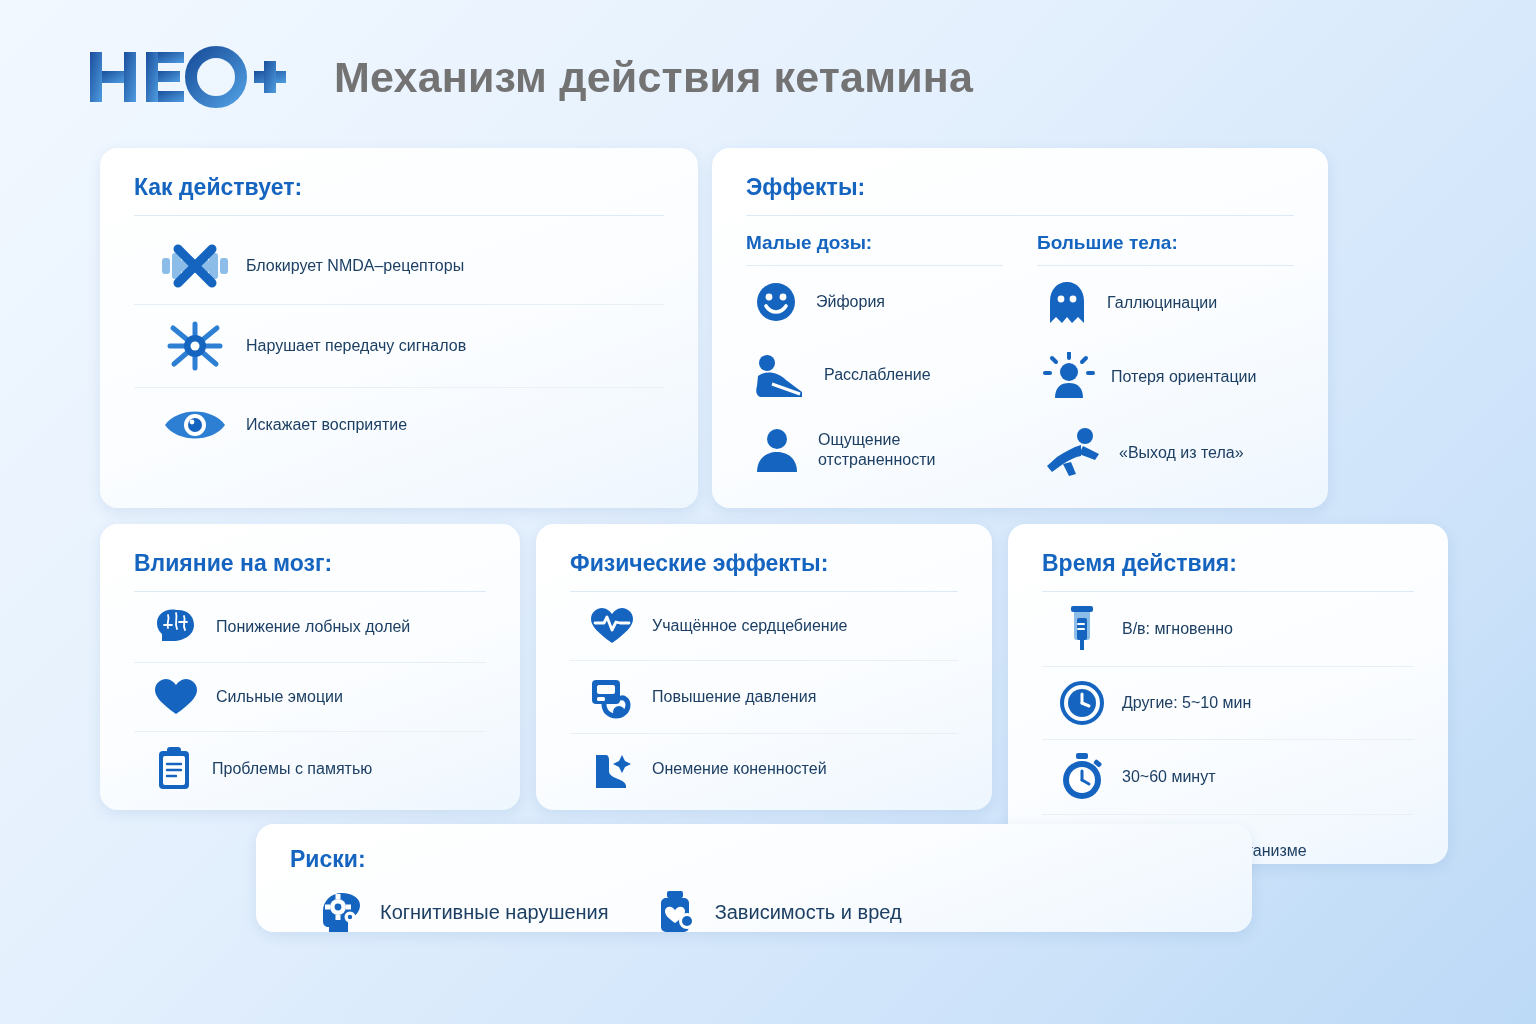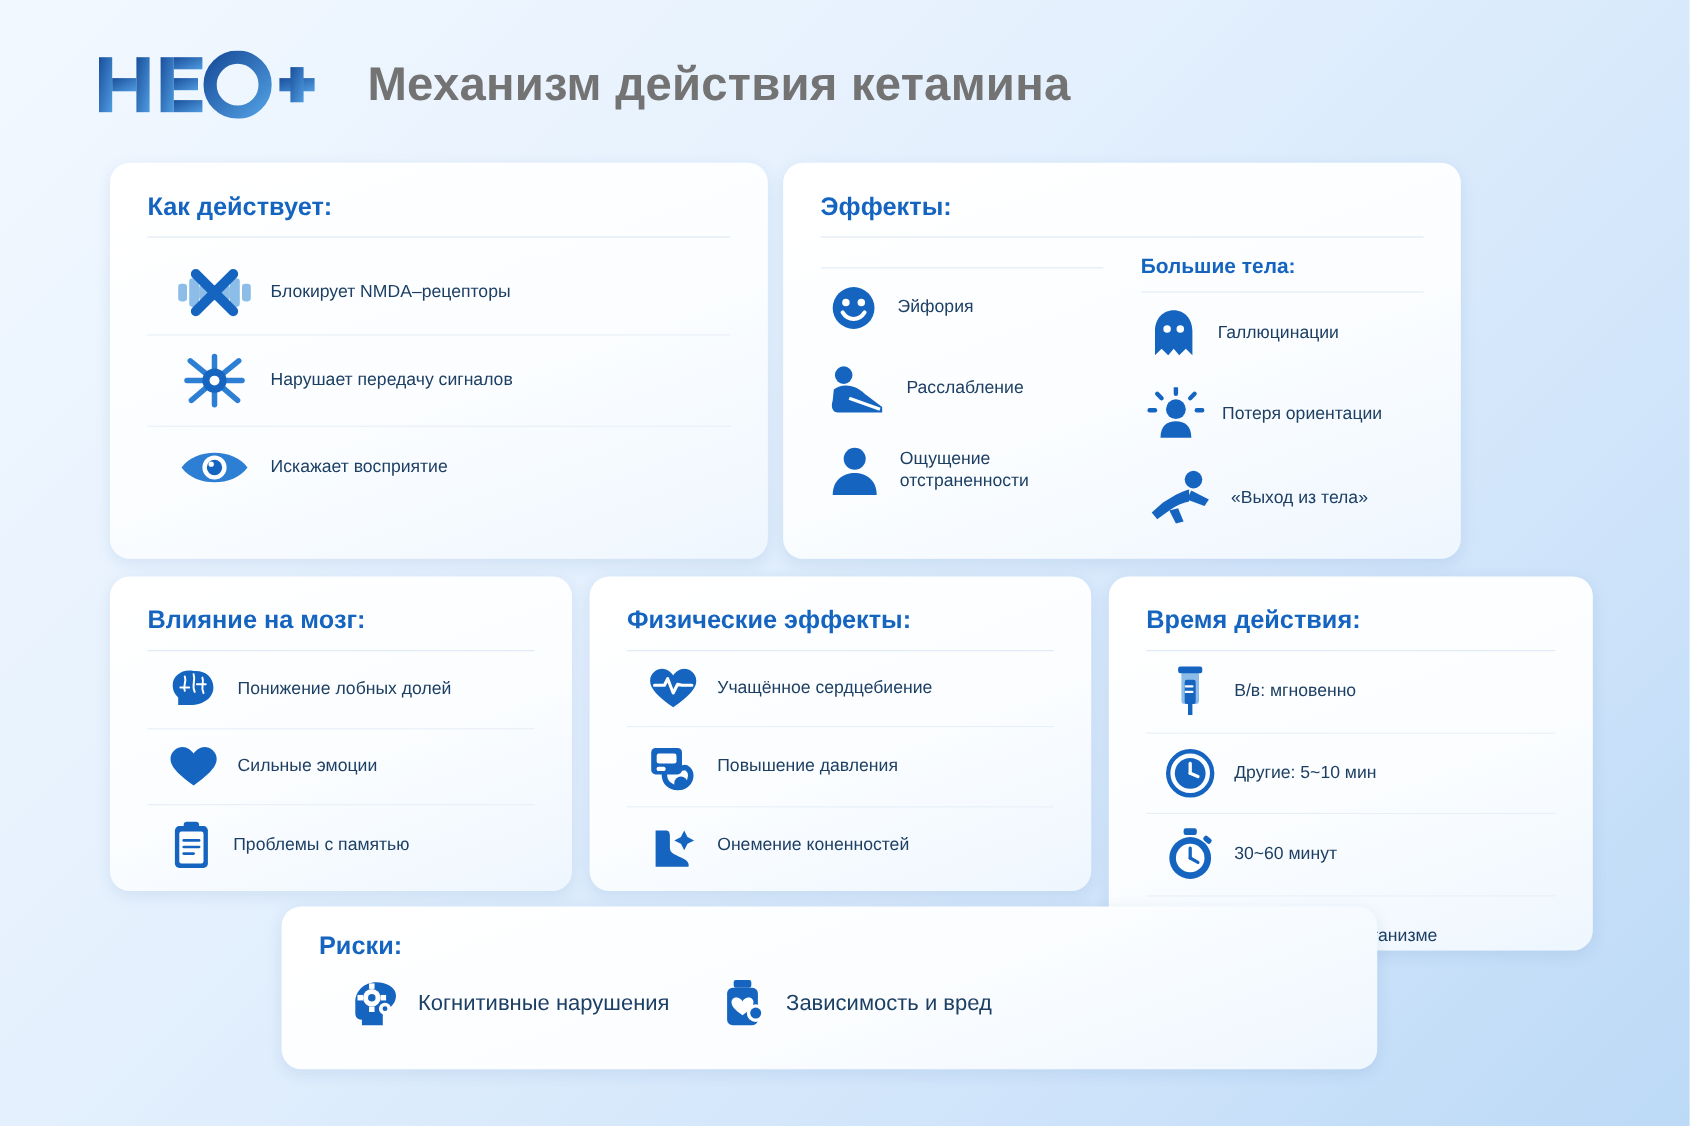--- a/index.html
+++ b/index.html
@@ -85,21 +85,21 @@
     flex: 0 0 auto;
     display: flex; align-items: center; justify-content: center;
   }
 
   
   #card-how     { left: 100px;  top: 148px; width: 598px;  height: 360px; }
   #card-effects { left: 712px;  top: 148px; width: 616px;  height: 360px; }
   #card-brain   { left: 100px;  top: 524px; width: 420px;  height: 286px; }
   #card-phys    { left: 536px;  top: 524px; width: 456px;  height: 286px; }
   #card-time    { left: 1008px; top: 524px; width: 440px;  height: 340px; }
-  #card-risks   { left: 256px;  top: 824px; width: 996px;  height: 148px; }
+  #card-risks   { left: 256px;  top: 824px; width: 996px;  height: 108px; }
 
   .card-inner { padding: 26px 34px; }
 
   #card-how .list { margin-top: 12px; }
   #card-how .row { padding: 15px 0 15px 26px; }
 
   .col2 { display: flex; gap: 34px; margin-top: 16px; }
   .col2 > div { flex: 1 1 0; }
   #card-effects .row { padding: 12px 0 12px 6px; align-items: center; }
 
@@ -204,20 +204,21 @@
     </div>
   </div>
 
   <div class="card" id="card-effects">
     <div class="card-inner">
       <div class="card-title">Эффекты:</div>
       <div class="title-rule"></div>
       <div class="col2">
 
         <div>
+          <div class="sub-title">Малые дозы:</div>
           <div class="sub-rule"></div>
           <div class="row">
             <span class="ico">
               <svg width="48" height="48" viewBox="0 0 48 48">
                 <circle cx="24" cy="24" r="19" fill="#1565c0"></circle>
                 <circle cx="17" cy="19" r="3.4" fill="#ffffff"></circle>
                 <circle cx="31" cy="19" r="3.4" fill="#ffffff"></circle>
                 <path d="M14 28 C19 36, 29 36, 34 28" stroke="#ffffff" stroke-width="3.6" fill="none" stroke-linecap="round"></path>
               </svg>
             </span>

